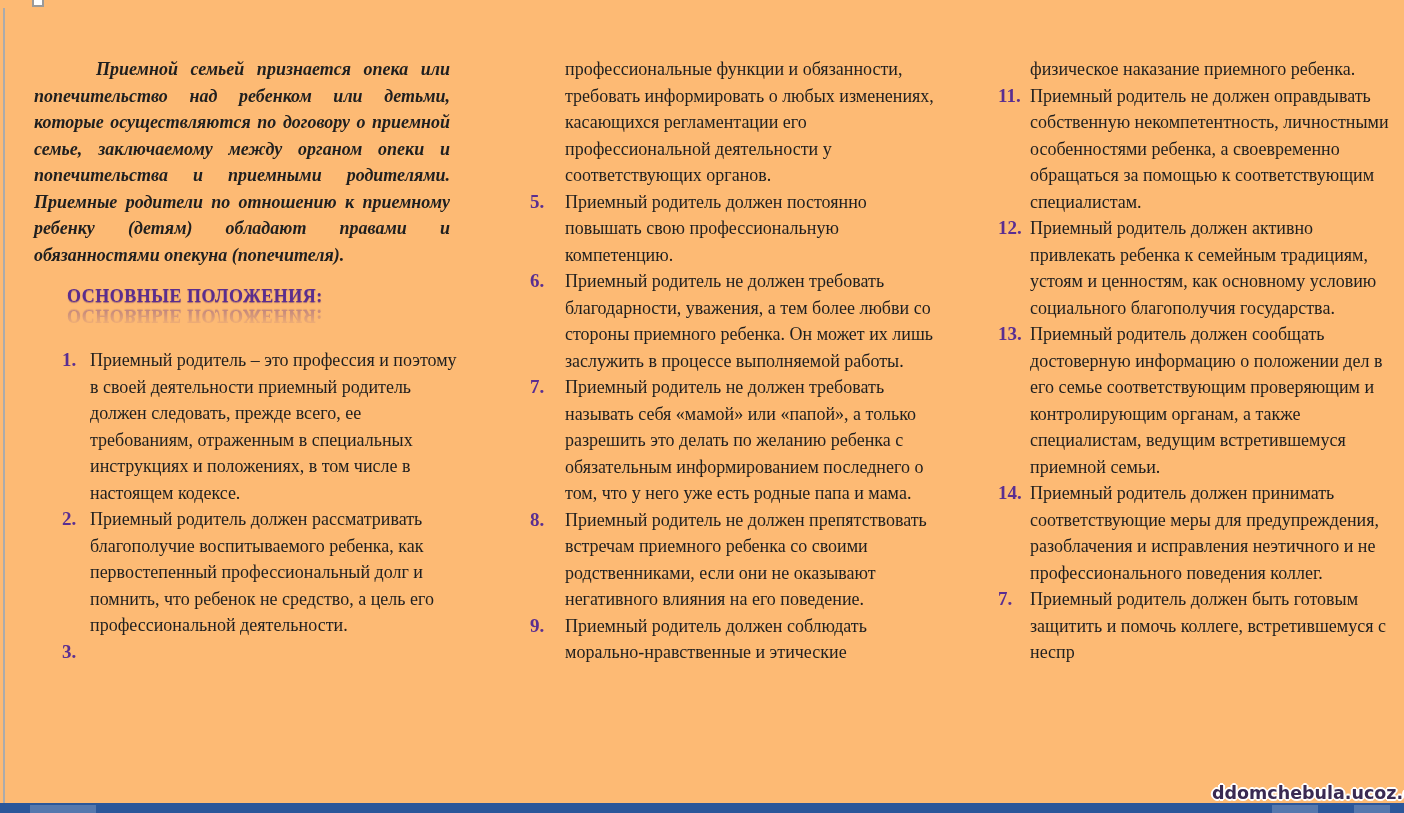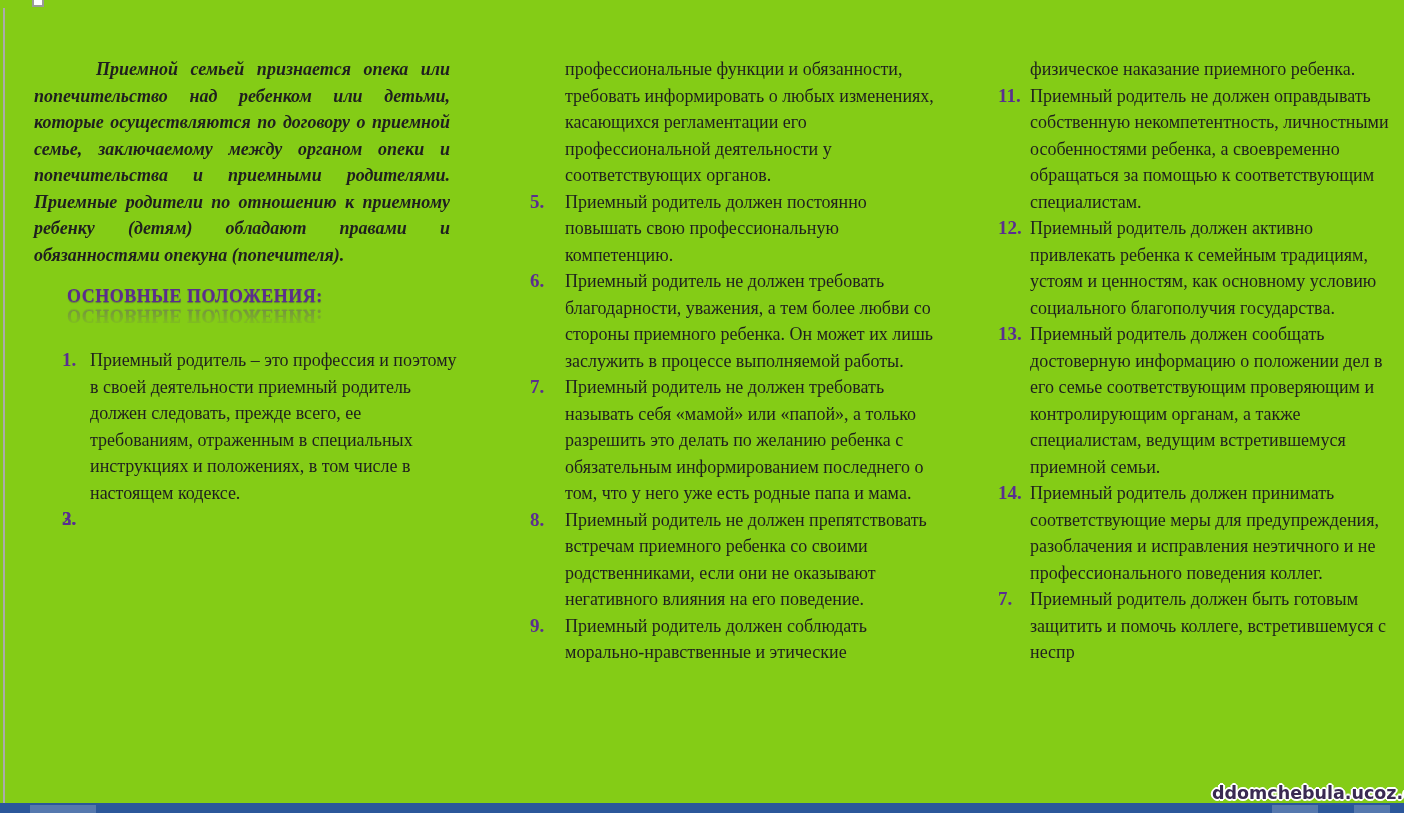--- a/index.html
+++ b/index.html
@@ -6,21 +6,21 @@
     --accent-purple:#5a2e91;
     --heading-purple:#5b2d8e;
     --statusbar-blue:#2b579a;
     --text-color:#1f1f1f;
     --watermark-color:#3a2a52;
   }
   *{box-sizing:border-box;margin:0;padding:0;}
   html,body{width:1404px;height:813px;overflow:hidden;background:#fff;}
   body{font-family:"Liberation Serif",serif;color:var(--text-color);position:relative;}
 
-  .page{position:absolute;inset:0;background:#84cc16;}
+  .page{position:absolute;inset:0;background:#fdba74;}
 
   
   .page-edge{position:absolute;left:3px;top:8px;width:2px;height:795px;background:#ababab;}
   .anchor-box{position:absolute;left:32px;top:-5px;width:12px;height:12px;border:2px solid #9a9a9a;background:#fff;}
 
   
   .col{position:absolute;top:56px;font-size:18px;line-height:26.5px;}
   .col1{left:34px;width:428px;}
   .col2{left:530px;width:412px;}
   .col3{left:998px;width:404px;}
@@ -94,20 +94,21 @@
       <span class="refl">ОСНОВНЫЕ ПОЛОЖЕНИЯ:</span>
     </div>
 
     <div class="olist">
       <div class="li">
         <span class="num">1.</span>
         <span>Приемный родитель – это профессия и поэтому в своей деятельности приемный родитель должен следовать, прежде всего, ее требованиям, отраженным в специальных инструкциях и положениях, в том числе в настоящем кодексе.</span>
       </div>
       <div class="li">
         <span class="num">2.</span>
+        <span>Приемный родитель должен рассматривать благополучие воспитываемого ребенка, как первостепенный профессиональный долг и помнить, что ребенок не средство, а цель его профессиональной деятельности.</span>
       </div>
       <div class="li">
         <span class="num">3.</span>
       </div>
     </div>
   </div>
 
   <div class="col col2">
     <p class="cont">профессиональные функции и обязанности, требовать информировать о любых изменениях, касающихся регламентации его профессиональной деятельности у соответствующих органов.</p>
     <div class="olist">

